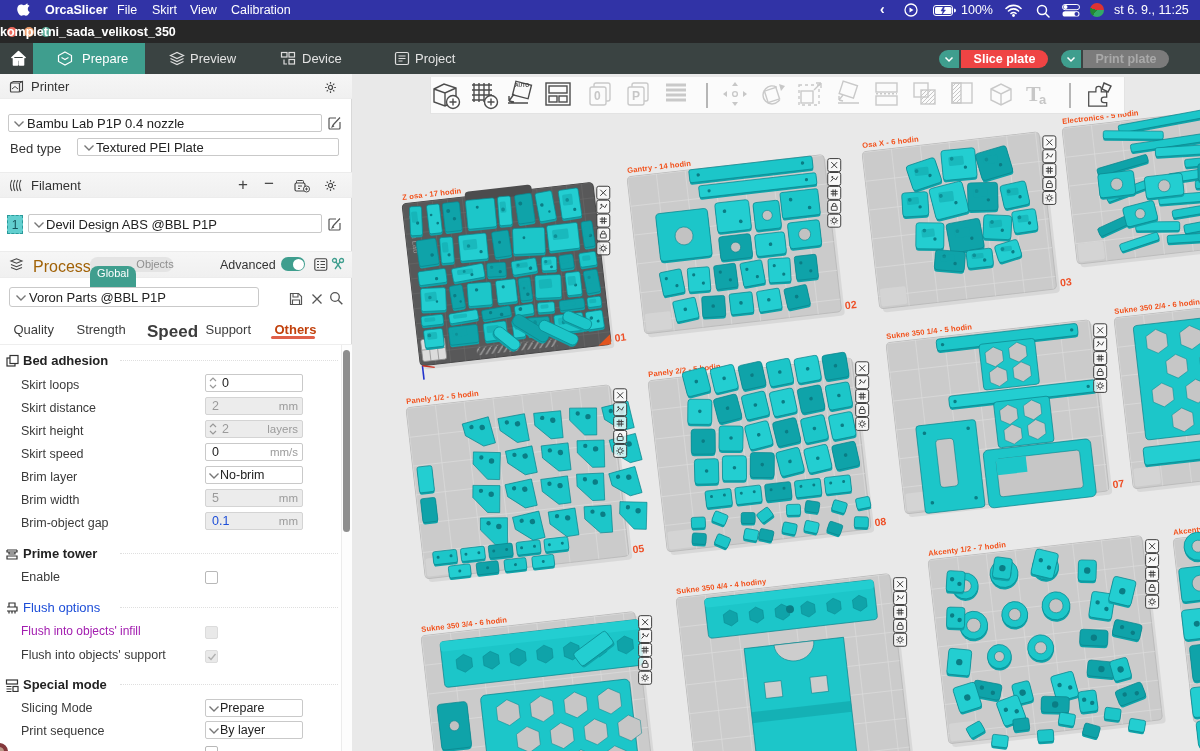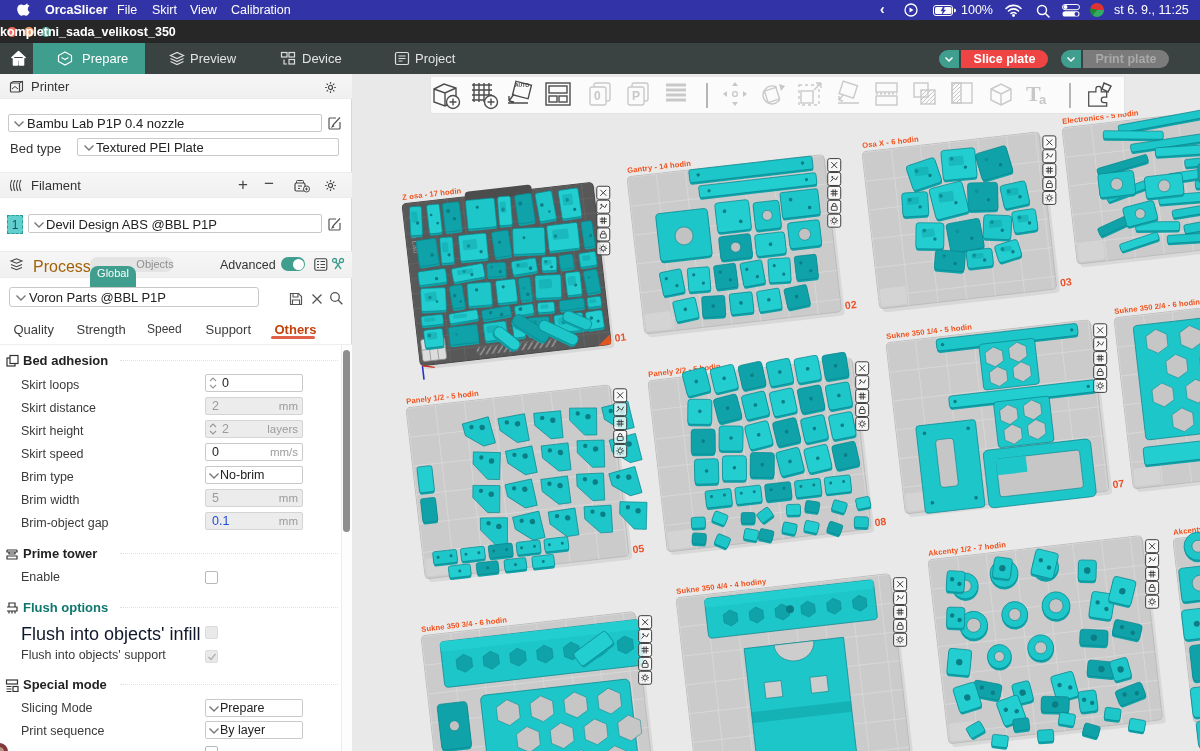--- a/index.html
+++ b/index.html
@@ -1834,21 +1834,21 @@
   </svg>
 <svg style="position:absolute;left:311px;top:293px" width="12" height="12" viewBox="0 0 12 12">
     <path d="M1.5 1.5 L10.5 10.5 M10.5 1.5 L1.5 10.5" stroke="#555" stroke-width="1.3"></path>
   </svg>
 <svg style="position:absolute;left:329px;top:291px" width="15" height="15" viewBox="0 0 15 15">
     <circle cx="6" cy="6" r="4.3" fill="none" stroke="#555" stroke-width="1.3"></circle>
     <path d="M9.3 9.3 L13.3 13.3" stroke="#555" stroke-width="1.4"></path>
   </svg>
 <div style="position:absolute;left:13.5px;top:322px;font-size:13px;font-weight:normal;color:#3c3c3c">Quality</div>
 <div style="position:absolute;left:76.5px;top:322px;font-size:13px;font-weight:normal;color:#3c3c3c">Strength</div>
-<div style="position:absolute;left:147px;top:322px;font-size:12px;font-weight:normal;color:#3c3c3c">Speed</div>
+<div style="position:absolute;left:147px;top:322px;font-size:17px;font-weight:bold;color:#3c3c3c">Speed</div>
 <div style="position:absolute;left:205.5px;top:322px;font-size:13px;font-weight:normal;color:#3c3c3c">Support</div>
 <div style="position:absolute;left:274.5px;top:322px;font-size:13px;font-weight:bold;color:#c2410c">Others</div>
 <div style="position:absolute;left:271px;top:336px;width:44px;height:3px;background:#e0604a;border-radius:2px"></div>
 <div style="position:absolute;left:0px;top:344px;width:352px;border-top:1px solid #eee"></div>
 <svg style="position:absolute;left:5px;top:354px" width="14" height="14" viewBox="0 0 14 14">
     <rect x="2" y="4" width="8" height="8" fill="none" stroke="#333" stroke-width="1.2"></rect>
     <rect x="5" y="1.5" width="8" height="8" fill="#fff" stroke="#333" stroke-width="1.2"></rect>
   </svg>
 <div style="position:absolute;left:23px;top:353px;font-size:13px;font-weight:bold;color:#222">Bed adhesion</div>
 <div style="position:absolute;left:120px;top:360px;width:218px;border-top:1px dotted #dfdfdf"></div>
@@ -1868,21 +1868,21 @@
 <div style="position:absolute;left:222px;top:422px;font-size:12.5px;color:#9b9b9b">2</div>
 <div style="position:absolute;left:205px;top:423px;width:93px;text-align:right;font-size:11.5px;color:#9b9b9b">layers</div>
 <svg style="position:absolute;left:208px;top:422px" width="10" height="14" viewBox="0 0 10 14">
     <path d="M2 5 L5 2 L8 5" fill="none" stroke="#999" stroke-width="1.2"></path>
     <path d="M2 9 L5 12 L8 9" fill="none" stroke="#999" stroke-width="1.2"></path>
   </svg>
 <div style="position:absolute;left:21px;top:447px;font-size:12.5px;color:#3a3a3a">Skirt speed</div>
 <div style="position:absolute;left:205px;top:443px;width:98px;height:18px;background:#fff;border:1px solid #c9c9c9;border-radius:2px"></div>
 <div style="position:absolute;left:212px;top:445px;font-size:12.5px;color:#222">0</div>
 <div style="position:absolute;left:205px;top:446px;width:93px;text-align:right;font-size:11.5px;color:#9b9b9b">mm/s</div>
-<div style="position:absolute;left:21px;top:470px;font-size:12.5px;color:#3a3a3a">Brim type</div>
+<div style="position:absolute;left:21px;top:470px;font-size:12.5px;color:#3a3a3a">Brim layer</div>
 <div style="position:absolute;left:205px;top:466px;width:98px;height:18px;background:#fff;border:1px solid #c9c9c9;border-radius:2px"></div>
 <div style="position:absolute;left:220px;top:468px;font-size:12.5px;color:#222">No-brim</div>
 <svg style="position:absolute;left:208px;top:472px" width="12" height="8" viewBox="0 0 12 8">
     <path d="M1.5 1.5 L6 6 L10.5 1.5" fill="none" stroke="#777" stroke-width="1.4"></path>
   </svg>
 <div style="position:absolute;left:21px;top:493px;font-size:12.5px;color:#3a3a3a">Brim width</div>
 <div style="position:absolute;left:205px;top:489px;width:98px;height:18px;background:#ececec;border:1px solid #d4d4d4;border-radius:2px"></div>
 <div style="position:absolute;left:212px;top:491px;font-size:12.5px;color:#9b9b9b">5</div>
 <div style="position:absolute;left:205px;top:492px;width:93px;text-align:right;font-size:11.5px;color:#9b9b9b">mm</div>
 <div style="position:absolute;left:21px;top:516px;font-size:12.5px;color:#3a3a3a">Brim-object gap</div>
@@ -1892,23 +1892,23 @@
 <svg style="position:absolute;left:5px;top:547px" width="14" height="14" viewBox="0 0 14 14">
     <path d="M2 3 h10 M2 3 v2 h10 v-2 M4 5 v2 h6 v-2 M2 9 h10 v3 h-10 z" fill="none" stroke="#333" stroke-width="1.2"></path>
   </svg>
 <div style="position:absolute;left:23px;top:546px;font-size:13px;font-weight:bold;color:#222">Prime tower</div>
 <div style="position:absolute;left:120px;top:553px;width:218px;border-top:1px dotted #dfdfdf"></div>
 <div style="position:absolute;left:21px;top:570px;font-size:12.5px;color:#3a3a3a">Enable</div>
 <div style="position:absolute;left:205px;top:571px;width:13px;height:13px;border:1px solid #b8b8b8;border-radius:2px;background:#fff"></div>
 <svg style="position:absolute;left:5px;top:601px" width="14" height="14" viewBox="0 0 14 14">
     <path d="M4 2 h6 v4 h-6 z M2 6 h10 v4 h-10 M4 10 v2.5 M7 10 v2.5 M10 10 v2.5" fill="none" stroke="#333" stroke-width="1.2"></path>
   </svg>
-<div style="position:absolute;left:23px;top:600px;font-size:13px;font-weight:bold;color:#0f766e">Flush options</div>
+<div style="position:absolute;left:23px;top:600px;font-size:13px;font-weight:normal;color:#1d4ed8">Flush options</div>
 <div style="position:absolute;left:120px;top:607px;width:218px;border-top:1px dotted #dfdfdf"></div>
-<div style="position:absolute;left:21px;top:624px;font-size:18px;color:#0f172a">Flush into objects' infill</div>
+<div style="position:absolute;left:21px;top:624px;font-size:12px;color:#a21caf">Flush into objects' infill</div>
 <div style="position:absolute;left:205px;top:626px;width:13px;height:13px;border:1px solid #dcdcdc;border-radius:2px;background:#e9e9e9"></div>
 <div style="position:absolute;left:21px;top:648px;font-size:12.5px;color:#3a3a3a">Flush into objects' support</div>
 <div style="position:absolute;left:205px;top:650px;width:13px;height:13px;border:1px solid #dcdcdc;border-radius:2px;background:#e9e9e9"></div>
 <svg style="position:absolute;left:207px;top:652px" width="10" height="10" viewBox="0 0 10 10">
     <path d="M1.5 5 L4 7.5 L8.5 2" fill="none" stroke="#b0b0b0" stroke-width="1.4"></path>
   </svg>
 <svg style="position:absolute;left:5px;top:678px" width="14" height="14" viewBox="0 0 14 14">
     <rect x="1.5" y="2" width="11" height="4" fill="none" stroke="#333" stroke-width="1.2"></rect>
     <path d="M1.5 8.5 h5 M1.5 11 h5 M1.5 13.5 h5" stroke="#333" stroke-width="1.2"></path>
     <rect x="8" y="8.5" width="5" height="5" fill="none" stroke="#333" stroke-width="1.2"></rect>

